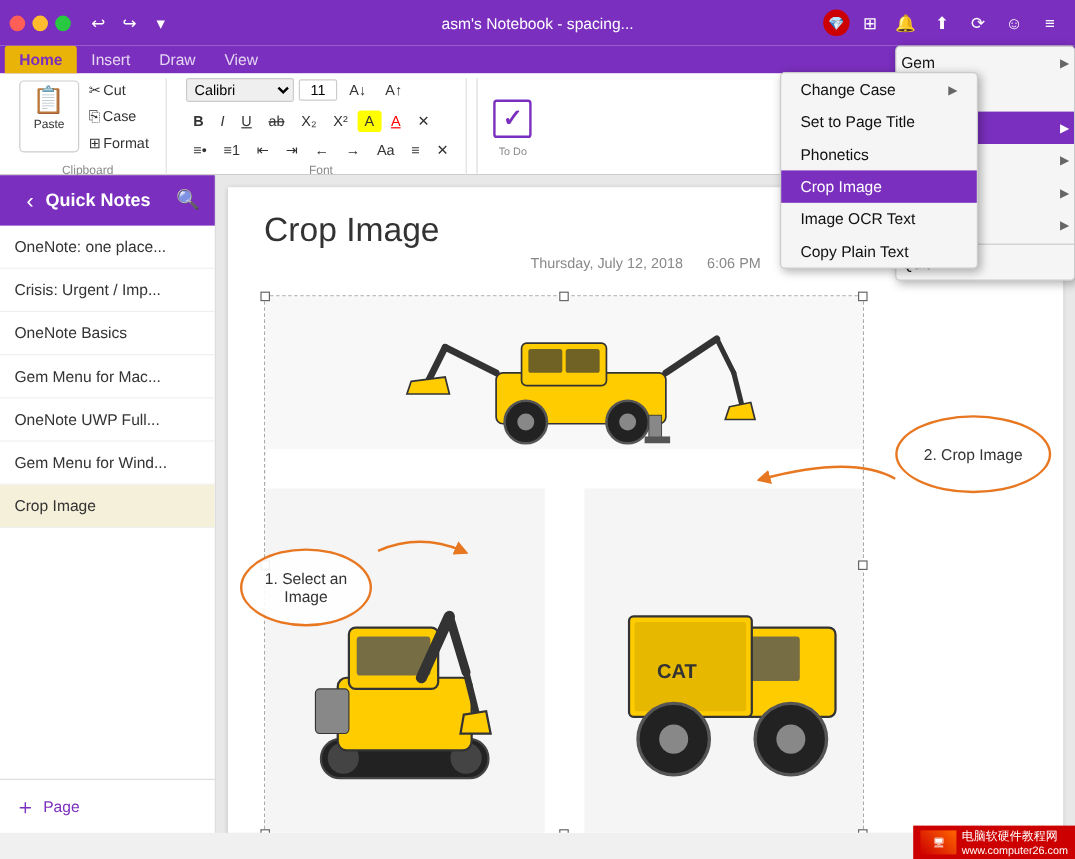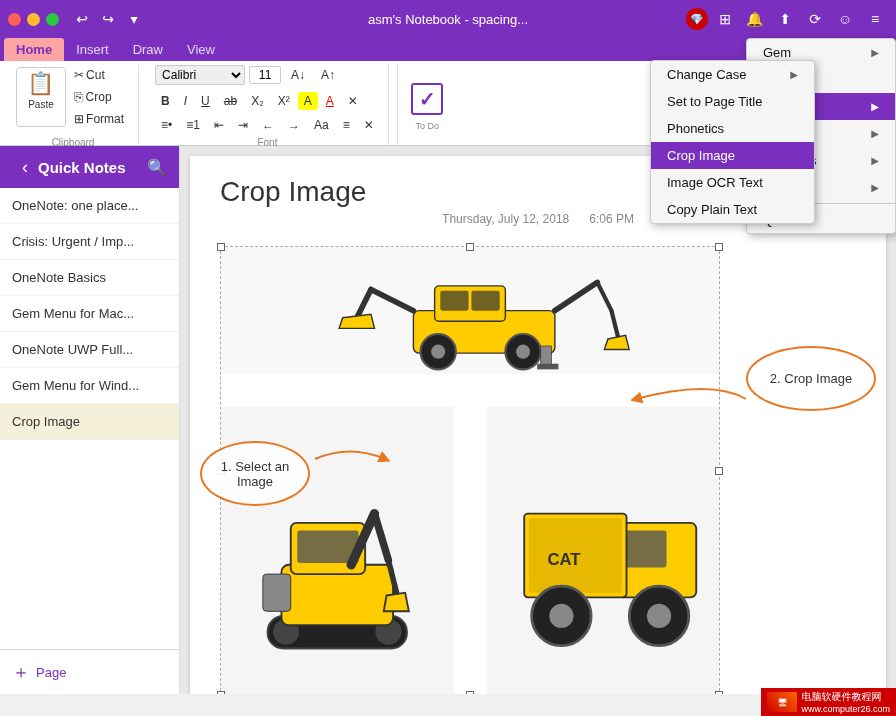--- a/index.html
+++ b/index.html
@@ -50,21 +50,21 @@
     .ribbon-tab {
       padding: 4px 12px;
       color: rgba(255,255,255,0.8);
       font-size: 13px;
       cursor: pointer;
       border-radius: 3px 3px 0 0;
       height: 100%;
       display: flex; align-items: center;
     }
     .ribbon-tab.active {
-      background: #fca5a5;
+      background: #eab308;
       color: #7b2fbe;
       font-weight: 600;
     }
     .ribbon-content {
       display: flex;
       align-items: stretch;
       flex: 1;
       padding: 4px 8px;
       gap: 8px;
     }
@@ -189,21 +189,21 @@
       top: 38px; right: 0;
       width: 160px;
       background: #f5f5f5;
       border: 1px solid #ccc;
       border-radius: 4px;
       box-shadow: 2px 2px 8px rgba(0,0,0,0.3);
       z-index: 1000;
       font-size: 13px;
     }
     .gem-menu-item {
-      padding: 6px 16px;
+      padding: 6px 4px;
       cursor: pointer;
       display: flex;
       align-items: center;
       justify-content: space-between;
       color: #111;
     }
     .gem-menu-separator { height: 1px; background: #ccc; margin: 2px 0; }
     .gem-menu-item.highlighted { background: #7b2fbe; color: white; }
 
     .submenu-arrow { font-size: 10px; color: #666; }
@@ -228,21 +228,21 @@
       display: flex;
       align-items: center;
       justify-content: space-between;
       color: #111;
     }
     .context-menu-item.highlighted { background: #7b2fbe; color: white; }
 
     
     .callout-1 {
       position: absolute;
-      bottom: 188px;
+      bottom: 172px;
       left: 20px;
       width: 110px;
       height: 65px;
       border: 2px solid #e87722;
       border-radius: 50%;
       display: flex;
       align-items: center;
       justify-content: center;
       text-align: center;
       font-size: 13px;
@@ -362,21 +362,21 @@
           <span style="font-size:22px;">📋</span>
           <span>Paste</span>
         </button>
         <div style="display:flex;flex-direction:column;gap:2px;">
           <button class="ribbon-btn">
             <span>✂</span>
             <span>Cut</span>
           </button>
           <button class="ribbon-btn">
             <span>⎘</span>
-            <span>Crop</span>
+            <span>Case</span>
           </button>
           <button class="ribbon-btn">
             <span>⊞</span>
             <span>Format</span>
           </button>
         </div>
       </div>
       <div class="ribbon-group-label">Clipboard</div>
     </div>
 

